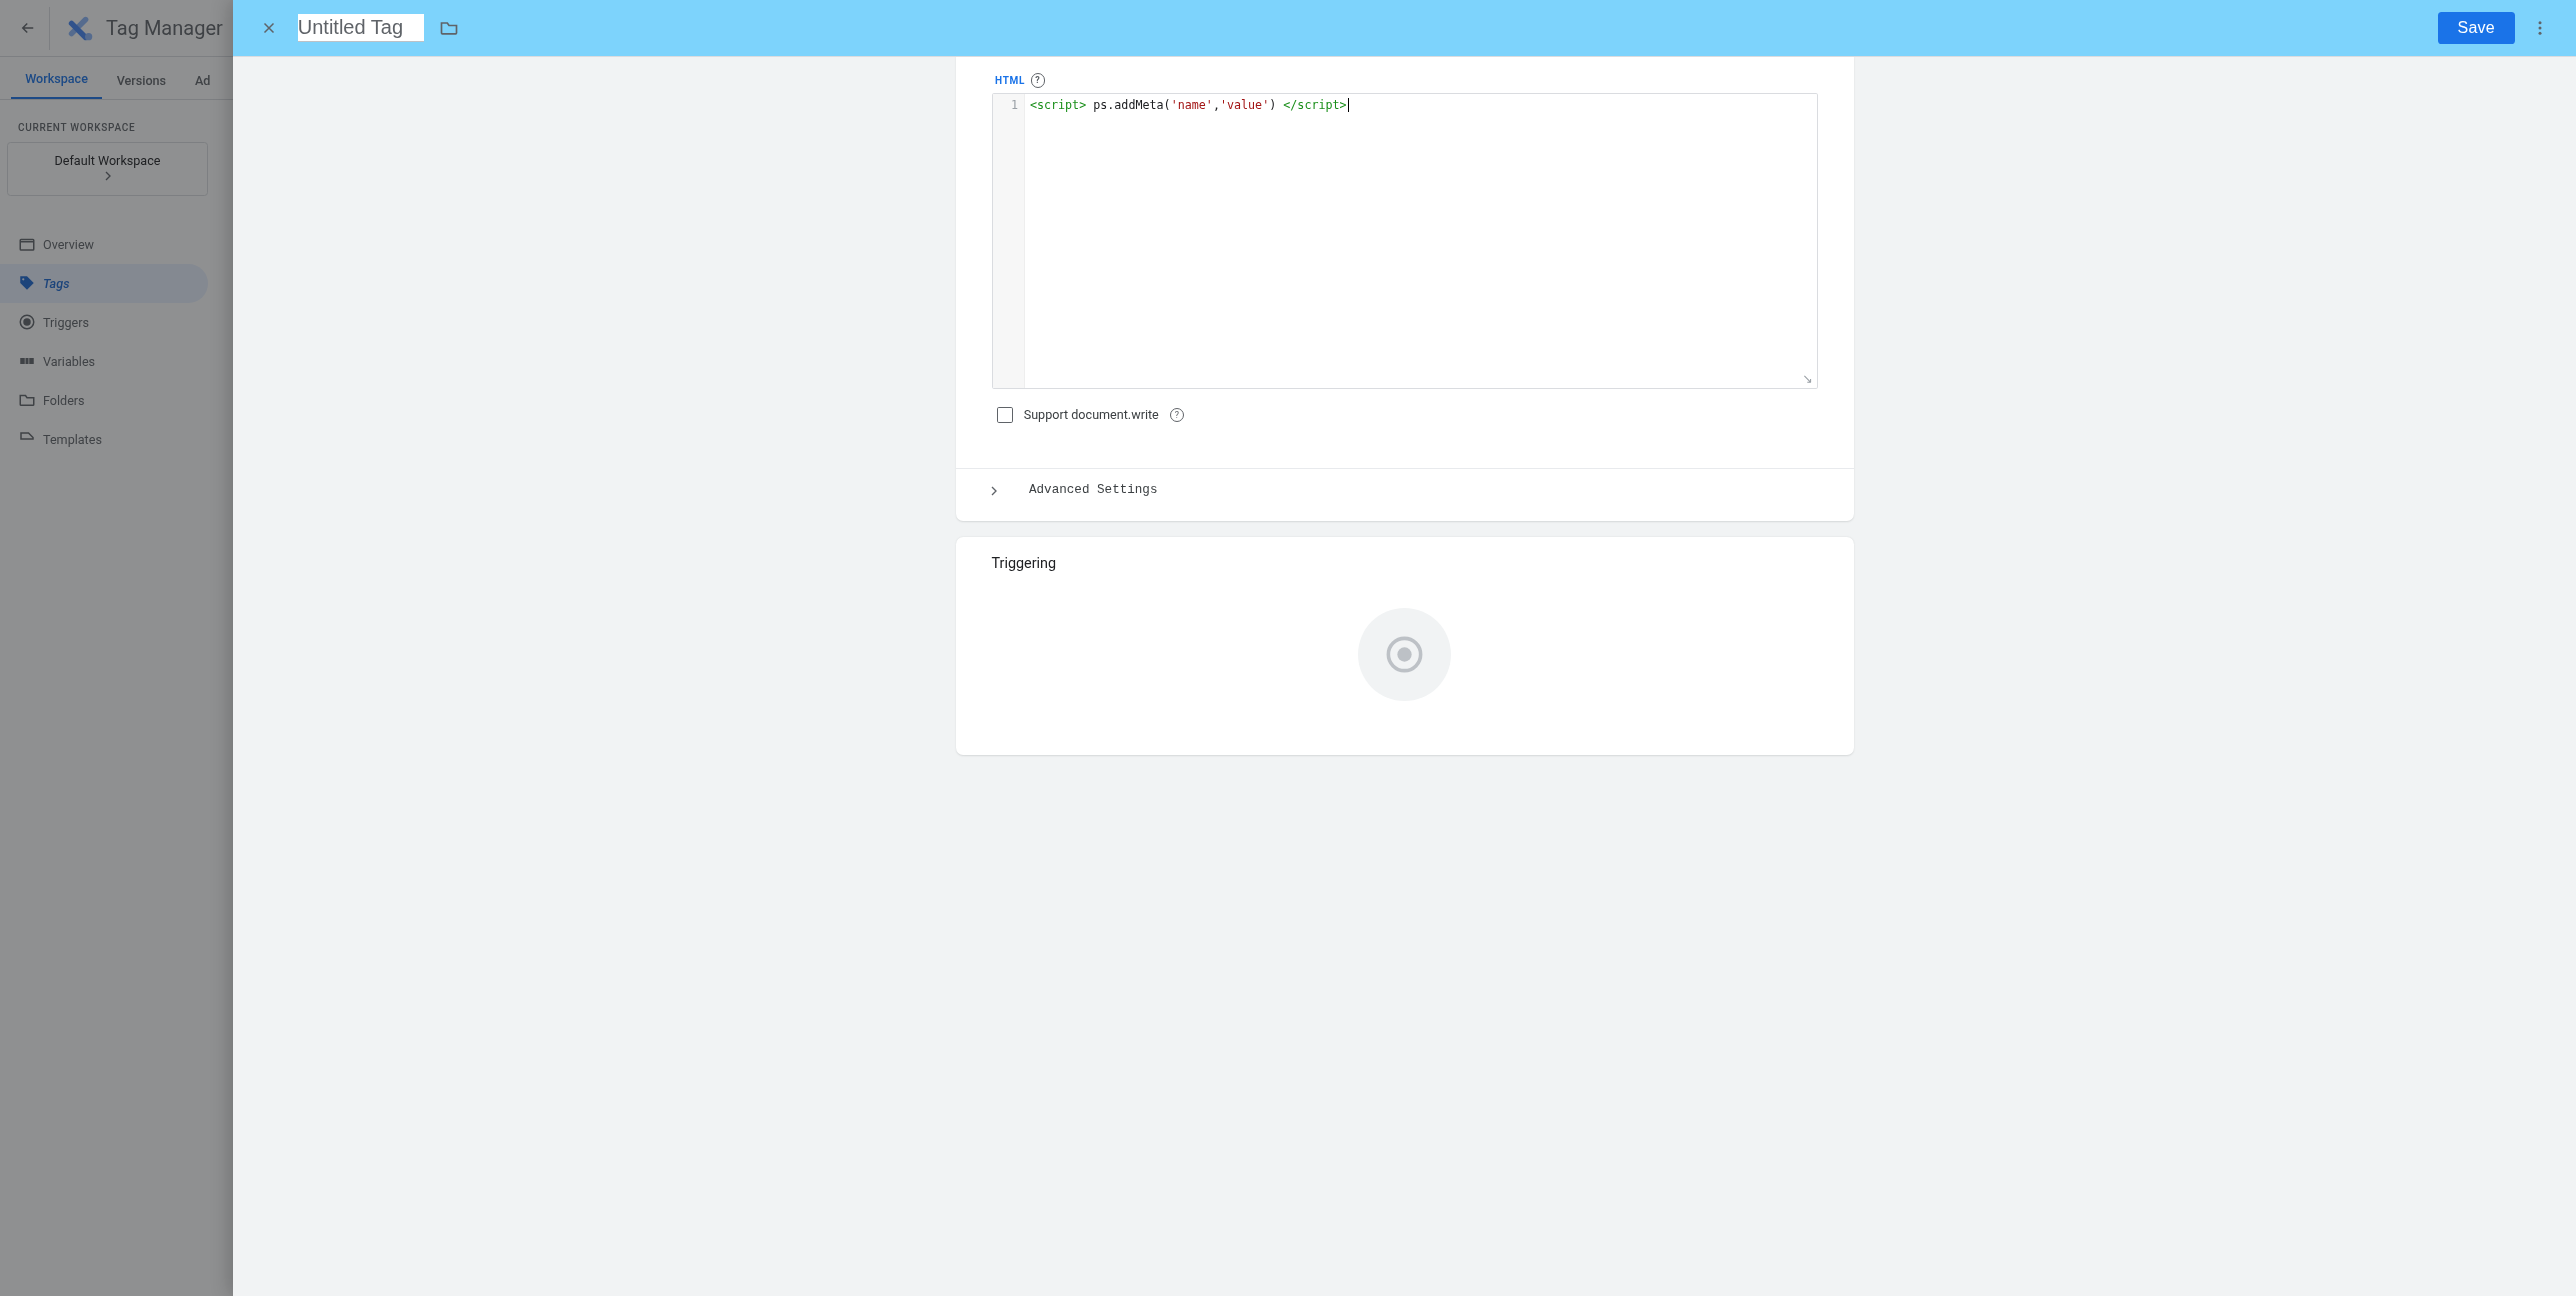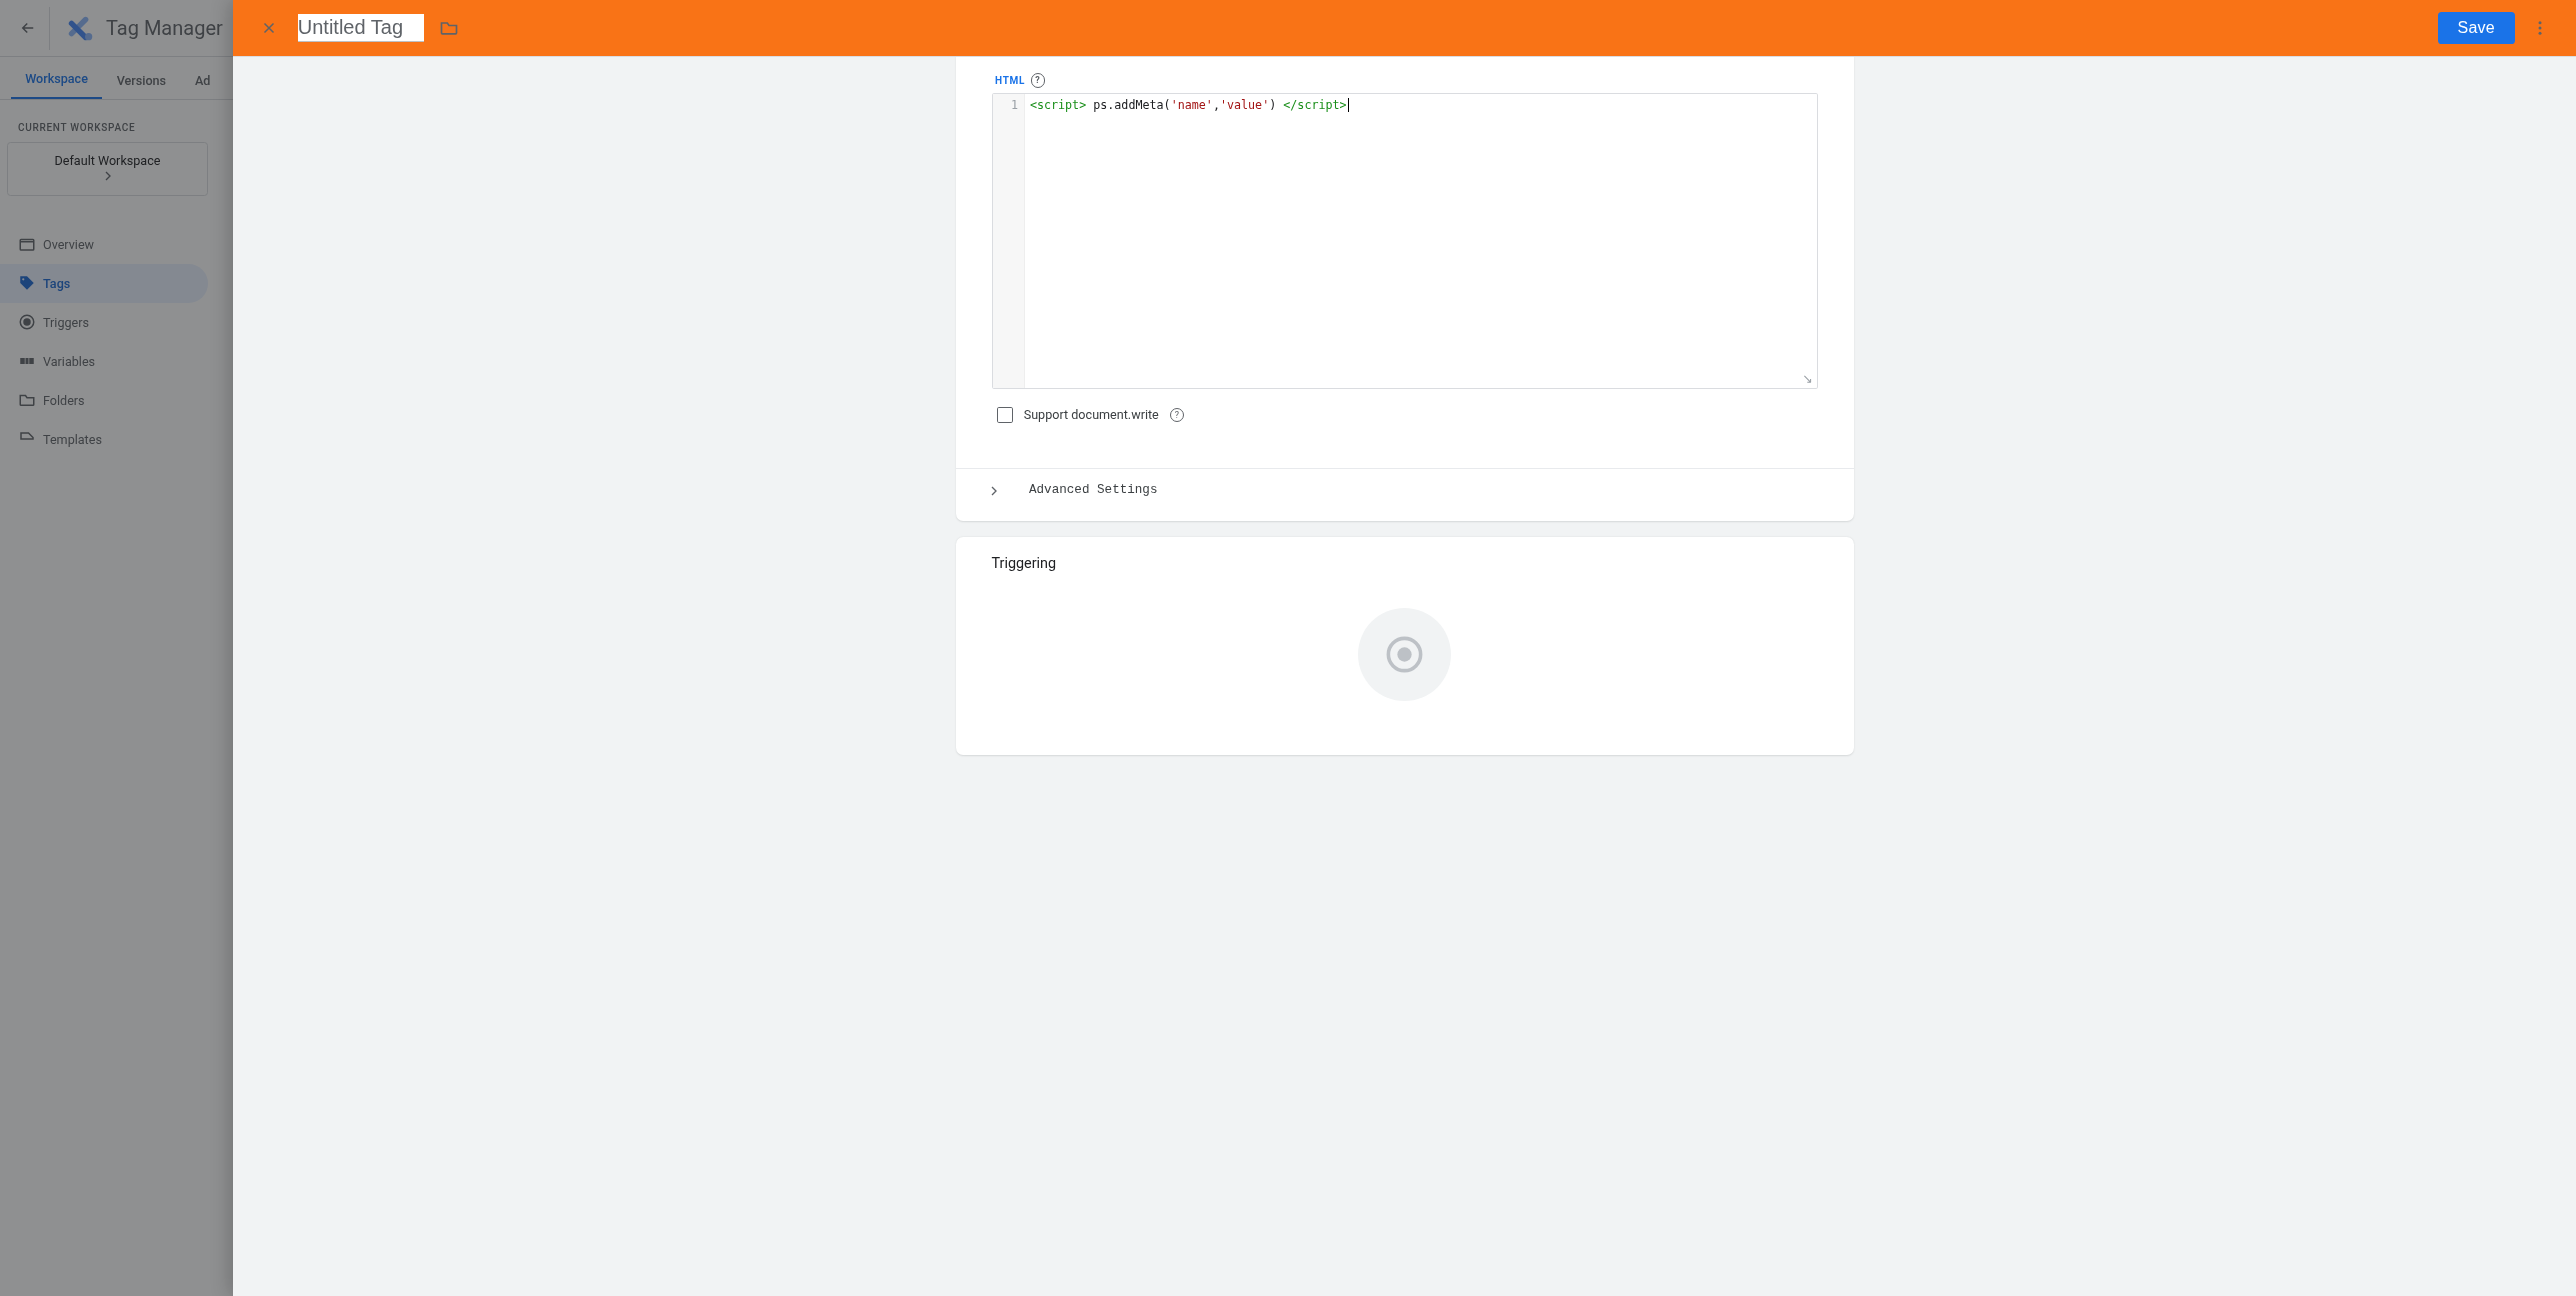--- a/index.html
+++ b/index.html
@@ -13,28 +13,28 @@
 
     .app-tabs { display: flex; height: 43px; border-bottom: 0.9px solid #dadce0; padding: 0 10.8px; align-items: flex-end; }
     .tab { padding: 10.8px 14.4px; color: #5f6368; font-weight: 500; cursor: pointer; }
     .tab.active { color: #1a73e8; border-bottom: 2.7px solid #1a73e8; }
 
     .app-body { display: flex; }
     .sidebar { width: 215px; padding-top: 7.2px; }
     .ws-label { font-size: 10px; letter-spacing: 0.7px; color: #5f6368; padding: 14.4px 18px 5.4px; font-weight: 500; }
     .ws-selector { margin: 3.6px 7.2px 10.8px; border: 0.9px solid #dadce0; border-radius: 3.6px; display: flex; align-items: center; justify-content: space-between; padding: 10.8px 12.6px; cursor: pointer; flex-direction: column; }
     .nav-item { display: flex; align-items: center; gap: 7px; height: 39px; padding: 0 18px; color: #5f6368; cursor: pointer; border-radius: 0 20px 20px 0; margin-right: 7.2px; }
-    .nav-item.active { background: #e8f0fe; color: #1967d2; font-weight: 500; }
+    .nav-item.active { background: #e8f0fe; color: #1967d2; font-weight: 500; font-style: italic; }
     .nav-spacer { height: 18px; }
 
     
     .scrim { position: fixed; inset: 0; background: rgba(32,33,36,0.5); }
 
     
-    .panel { position: fixed; top: 0; right: 0; bottom: 0; left: 233px; background: #f97316; display: flex; flex-direction: column; box-shadow: -3.6px 0 18px rgba(0,0,0,0.2); }
+    .panel { position: fixed; top: 0; right: 0; bottom: 0; left: 233px; background: #7dd3fc; display: flex; flex-direction: column; box-shadow: -3.6px 0 18px rgba(0,0,0,0.2); }
     .panel-header { height: 57px; display: flex; align-items: center; padding: 0 18px; gap: 7.2px; border-bottom: 0.9px solid #dadce0; }
     .icon-btn { width: 36px; height: 36px; display: flex; align-items: center; justify-content: center; border-radius: 50%; cursor: pointer; color: #5f6368; }
     .title-input { font-size: 20px; border: none; border-bottom: 0.9px solid #bdc1c6; padding: 1.8px 0; width: 126px; outline: none; color: #5f6368; margin-left: 3.6px; }
     .spacer { flex: 1; }
     .save-btn { background: #1a73e8; color: #fff; border: none; border-radius: 3.6px; height: 32px; padding: 0 20px; font-size: 16px; font-weight: 500; letter-spacing: 0.2px; cursor: pointer; }
 
     .panel-body { flex: 1; overflow-y: auto; background: #f1f3f4; display: flex; flex-direction: column; align-items: center; padding-bottom: 36px; }
     .card { width: 898px; background: #fff; border-radius: 7.2px; margin-top: 0; box-shadow: 0 0.9px 1.8px rgba(60,64,67,0.15); }
     .card.cut-top { border-top-left-radius: 0; border-top-right-radius: 0; }
     .card + .card { margin-top: 16px; }

